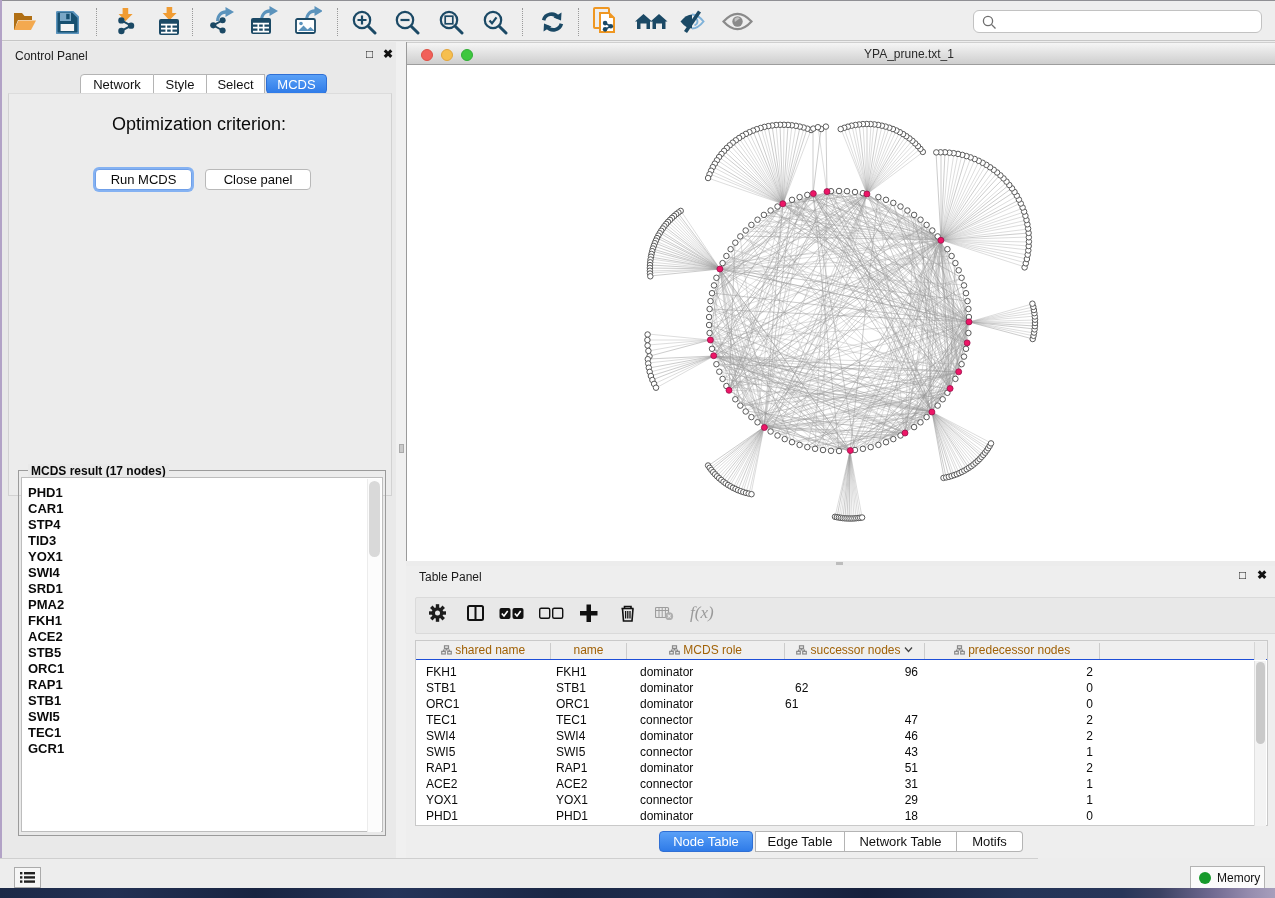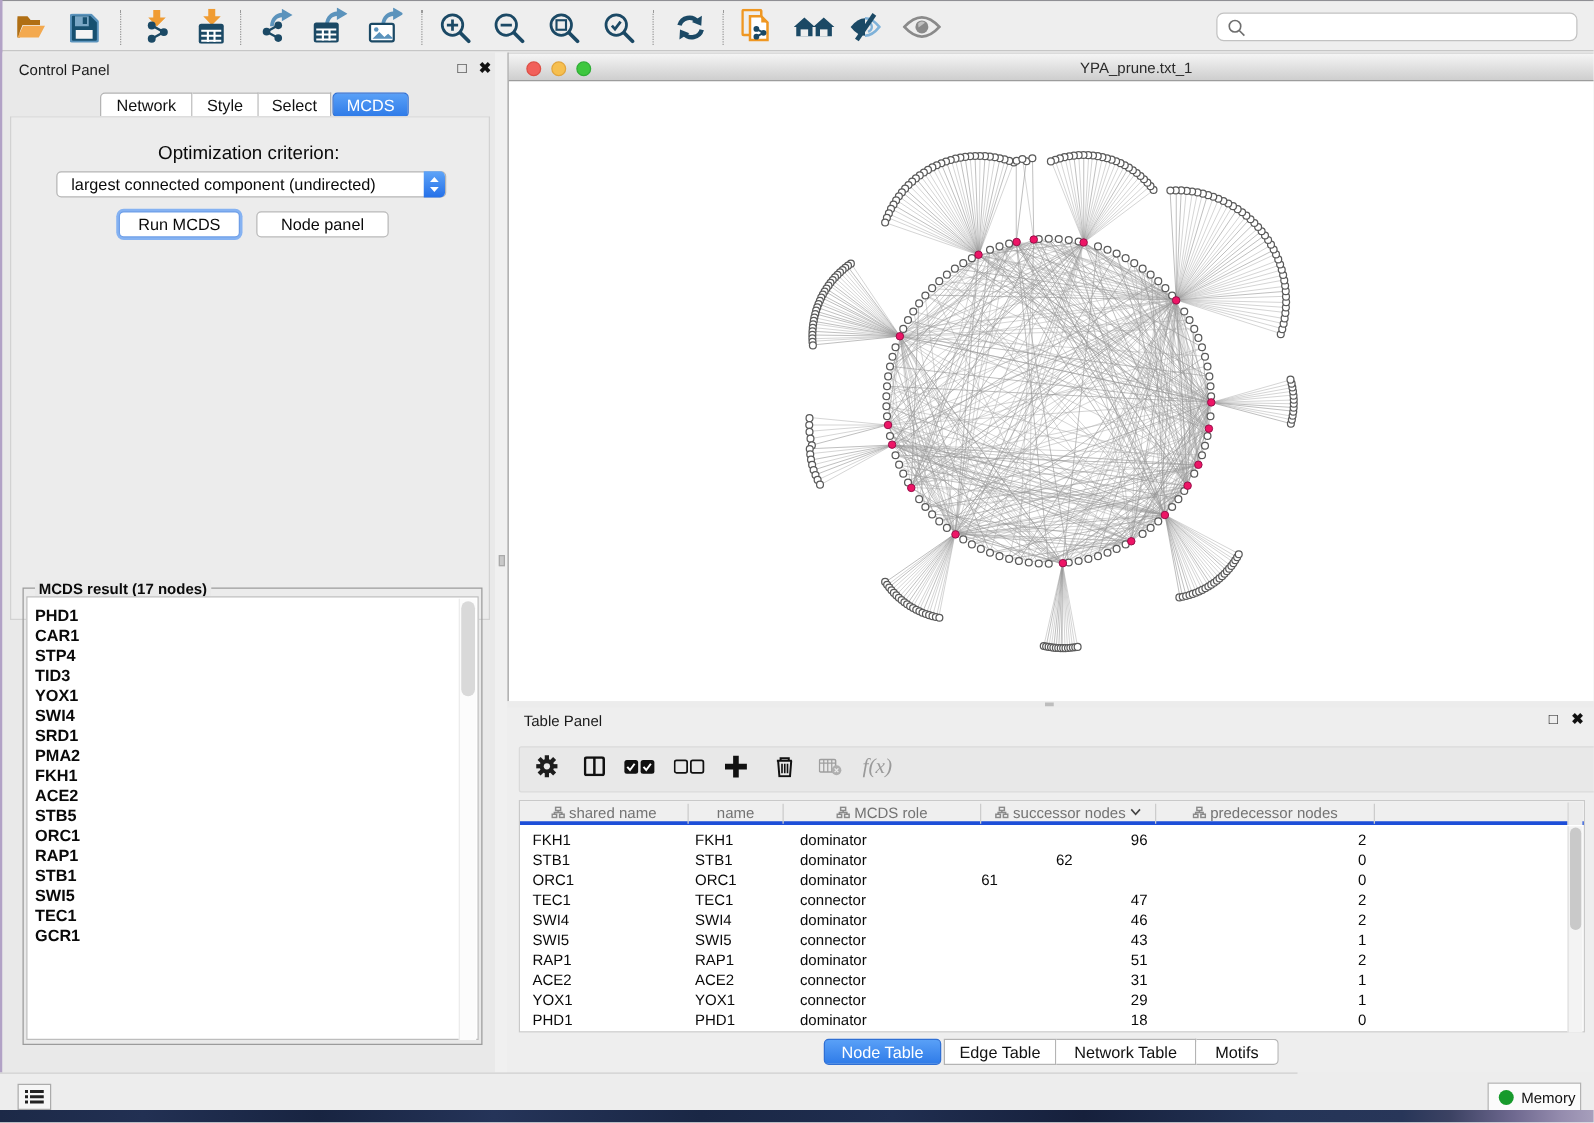--- a/index.html
+++ b/index.html
@@ -14,21 +14,21 @@
 
 #leftedge { left:0; top:0; width:2px; height:889px; background:#b2a2c6; }
 
 #cpanel { left:2px; top:42px; width:394px; height:816px; background:#e9e9e9; }
 #cpanel .title { position:absolute; left:13px; top:7px; font-size:12px; color:#1a1a1a; }
 .winbtn { position:absolute; top:5px; font-size:12px; color:#111; }
 #cptabs { position:absolute; left:78px; top:32px; height:20px; }
 .tab { position:absolute; top:0; height:20px; background:#fff; border:1px solid #b4b4b4; color:#111; font-size:13px; text-align:center; line-height:19px; }
 .tab.sel { background:linear-gradient(#59a0f7,#2f7be8); color:#fff; border:1px solid #2f6fd4; border-radius:4px; }
 #subpanel { position:absolute; left:6px; top:51px; width:384px; height:403px; background:#ececec; border:1px solid #d2d2d2; border-top:1px solid #dcdcdc; }
-#optlabel { position:absolute; left:0; top:72px; width:100%; text-align:center; font-size:15px; color:#0a0a0a; }
+#optlabel { position:absolute; left:0; top:72px; width:100%; text-align:center; font-size:18px; color:#0a0a0a; }
 #dropdown { position:absolute; left:43px; top:95px; width:312px; height:21px; background:#fff; border:1px solid #b5b5b5; border-radius:4px; font-size:13px; line-height:19px; color:#0a0a0a; padding-left:11px; }
 #spinner { position:absolute; right:0px; top:-1px; width:17px; height:21px; background:linear-gradient(#5ea4f8,#2570e8); border-radius:0 4px 4px 0; }
 .btn { position:absolute; height:21px; background:#fff; border:1px solid #b9b9b9; border-radius:4px; font-size:13px; color:#0a0a0a; text-align:center; line-height:19px; }
 #runbtn { left:93px; top:127px; width:97px; box-shadow:0 0 0 2px #85b2f2; border-color:#6f9fe8; }
 #closebtn { left:203px; top:127px; width:106px; }
 #groupbox { position:absolute; left:16px; top:428px; width:368px; height:366px; border:1px solid #9b9b9b;font-weight:bold; }
 #grouplabel { position:absolute; left:9px; top:-7px; background:#e9e9e9; padding:0 3px; font-size:12px; color:#0a0a0a; }
 #listbox { position:absolute; left:2px; top:6px; width:362px; height:355px; background:#fff; border:1px solid #bdbdbd; }
 #listbox .li { position:absolute; left:6px; font-size:13px; color:#0a0a0a; }
 #listscroll { position:absolute; right:1px; top:1px; width:14px; height:353px; background:#fcfcfc; border-left:1px solid #ececec; }
@@ -40,21 +40,21 @@
 #nettitle { position:absolute; left:0; top:0; width:100%; height:23px; background:linear-gradient(#f5f5f5,#cecece); border-bottom:1px solid #9d9d9d; border-top:1px solid #cfcfcf; }
 #nettitle .t { position:absolute; left:136px; right:0; top:4px; text-align:center; font-size:12px; color:#2a2a2a; }
 .tl { position:absolute; top:6px; width:12px; height:12px; border-radius:50%; }
 #netsplit { left:406px; top:561px; width:869px; height:5px; background:#ececec; }
 #netsplith { left:836px; top:562px; width:7px; height:3px; background:#bdbdbd; }
 
 #tpanel { left:406px; top:566px; width:869px; height:292px; background:#eeeeee; }
 #tpanel .title { position:absolute; left:13px; top:4px; font-size:12px; color:#1a1a1a; }
 #ttoolbar { position:absolute; left:9px; top:31px; width:914px; height:37px; background:#e8e8e8; border:1px solid #dadada; border-radius:2px; }
 #ttable { position:absolute; left:9px; top:74px; width:853px; height:186px; background:#fff; border:1px solid #c9c9c9; }
-#thead { position:absolute; left:0; top:0; width:851px; height:19px; background:#efefef; border-bottom:3px solid #1d4ed8; font-size:12px; color:#737373; }
+#thead { position:absolute; left:0; top:0; width:851px; height:19px; background:#efefef; border-bottom:1px solid #1d4ed8; font-size:12px; color:#a16207; }
 .hcol { position:absolute; top:2px; height:16px; border-right:1px solid #cccccc; text-align:center; }
 .trow { position:absolute; left:0; width:838px; height:16px; font-size:12px; color:#0a0a0a; }
 .trow span { position:absolute; top:1px; }
 #tscroll { position:absolute; right:1px; top:20px; width:12px; height:165px; background:#f3f3f3; border-left:1px solid #e0e0e0; }
 #tthumb { position:absolute; left:1px; top:1px; width:9px; height:82px; background:#c9c9c9; border-radius:5px; }
 #tcorner { position:absolute; right:1px; top:1px; width:12px; height:18px; background:#ececec; border-left:1px solid #d5d5d5; }
 #ttabs { position:absolute; left:253px; top:265px; height:21px; }
 .ttab { position:absolute; top:0; height:21px; background:#fff; border:1px solid #b4b4b4; color:#111; font-size:13px; text-align:center; line-height:19px; }
 .ttab.sel { background:linear-gradient(#59a0f7,#2f7be8); color:#fff; border:1px solid #2f6fd4; border-radius:4px; }
 
@@ -225,27 +225,22 @@
   <div class="winbtn" style="left:364px;">□</div>
   <div class="winbtn" style="left:381px;font-weight:bold;">✖</div>
   <div id="cptabs">
     <div class="tab" style="left:0px;width:74px;border-radius:4px 0 0 0;">Network</div>
     <div class="tab" style="left:74px;width:53px;border-left:none;">Style</div>
     <div class="tab" style="left:127px;width:58px;border-left:none;">Select</div>
     <div class="tab sel" style="left:186px;width:61px;">MCDS</div>
   </div>
   <div id="subpanel"></div>
   <div id="optlabel">Optimization criterion:</div>
-  <div id="dropdown">largest connected component (undirected)
-    <div id="spinner"><svg width="17" height="21">
-          <path d="M8.5 4.5 L12 8.5 L5 8.5 Z M8.5 16.5 L12 12.5 L5 12.5 Z" fill="#fff"></path>
-        </svg></div>
-  </div>
   <div class="btn" id="runbtn">Run MCDS</div>
-  <div class="btn" id="closebtn">Node panel</div>
+  <div class="btn" id="closebtn">Close panel</div>
   <div id="groupbox">
     <div id="grouplabel">MCDS result (17 nodes)</div>
     <div id="listbox">
         <div class="li" style="top:7px;">PHD1</div>
         <div class="li" style="top:23px;">CAR1</div>
         <div class="li" style="top:39px;">STP4</div>
         <div class="li" style="top:55px;">TID3</div>
         <div class="li" style="top:71px;">YOX1</div>
         <div class="li" style="top:87px;">SWI4</div>
         <div class="li" style="top:103px;">SRD1</div>
@@ -708,21 +703,21 @@
         <span style="left:10px;">FKH1</span>
         <span style="left:140px;">FKH1</span>
         <span style="left:224px;">dominator</span>
         <span style="left:369px;width:133px;text-align:right;">96</span>
         <span style="left:509px;width:168px;text-align:right;">2</span>
       </div>
       <div class="trow" style="top:39px;">
         <span style="left:10px;">STB1</span>
         <span style="left:140px;">STB1</span>
         <span style="left:224px;">dominator</span>
-        <span style="left:369px;width:133px;text-align:center;">62</span>
+        <span style="left:379px;width:133px;text-align:left;">62</span>
         <span style="left:509px;width:168px;text-align:right;">0</span>
       </div>
       <div class="trow" style="top:55px;">
         <span style="left:10px;">ORC1</span>
         <span style="left:140px;">ORC1</span>
         <span style="left:224px;">dominator</span>
         <span style="left:369px;width:133px;text-align:left;">61</span>
         <span style="left:509px;width:168px;text-align:right;">0</span>
       </div>
       <div class="trow" style="top:71px;">

